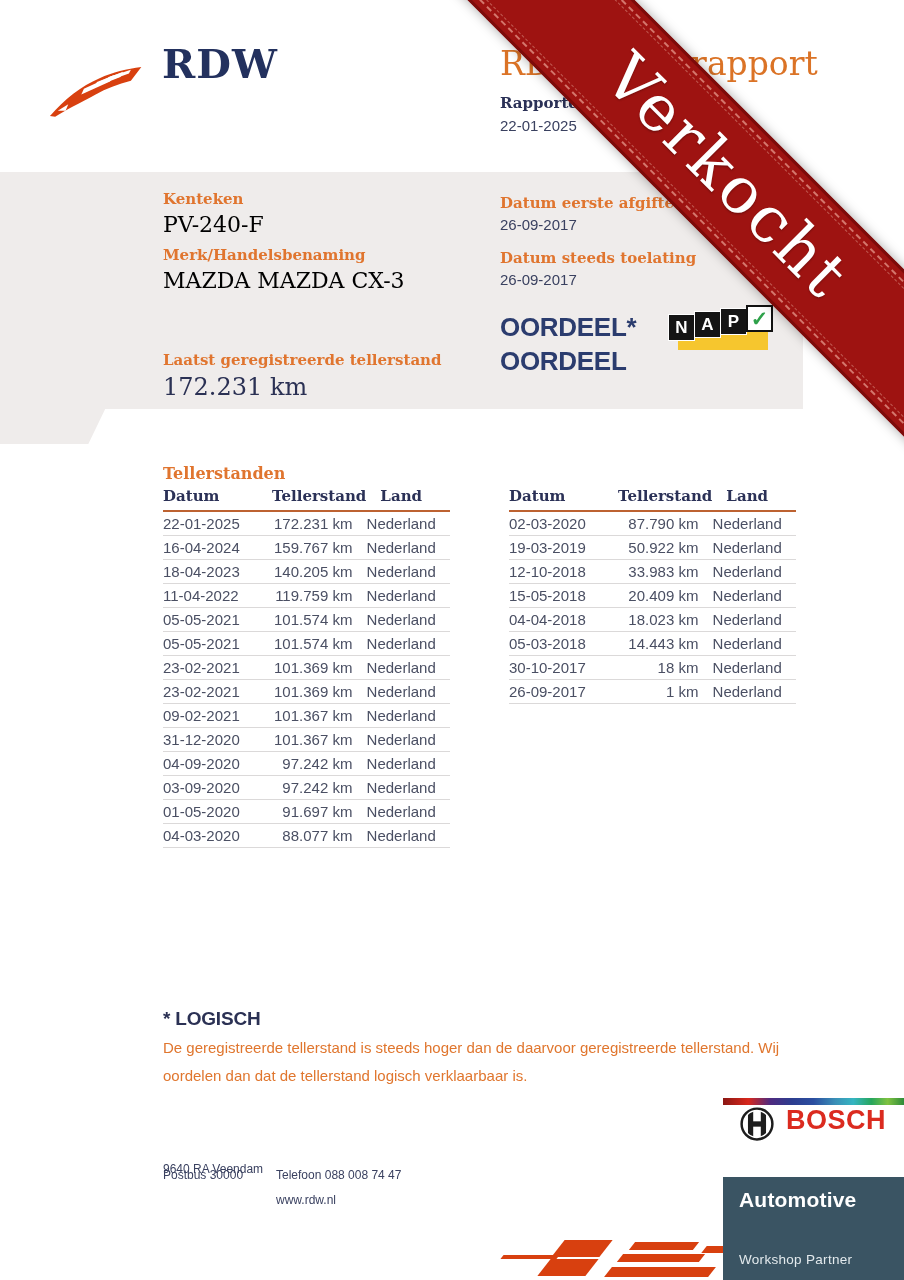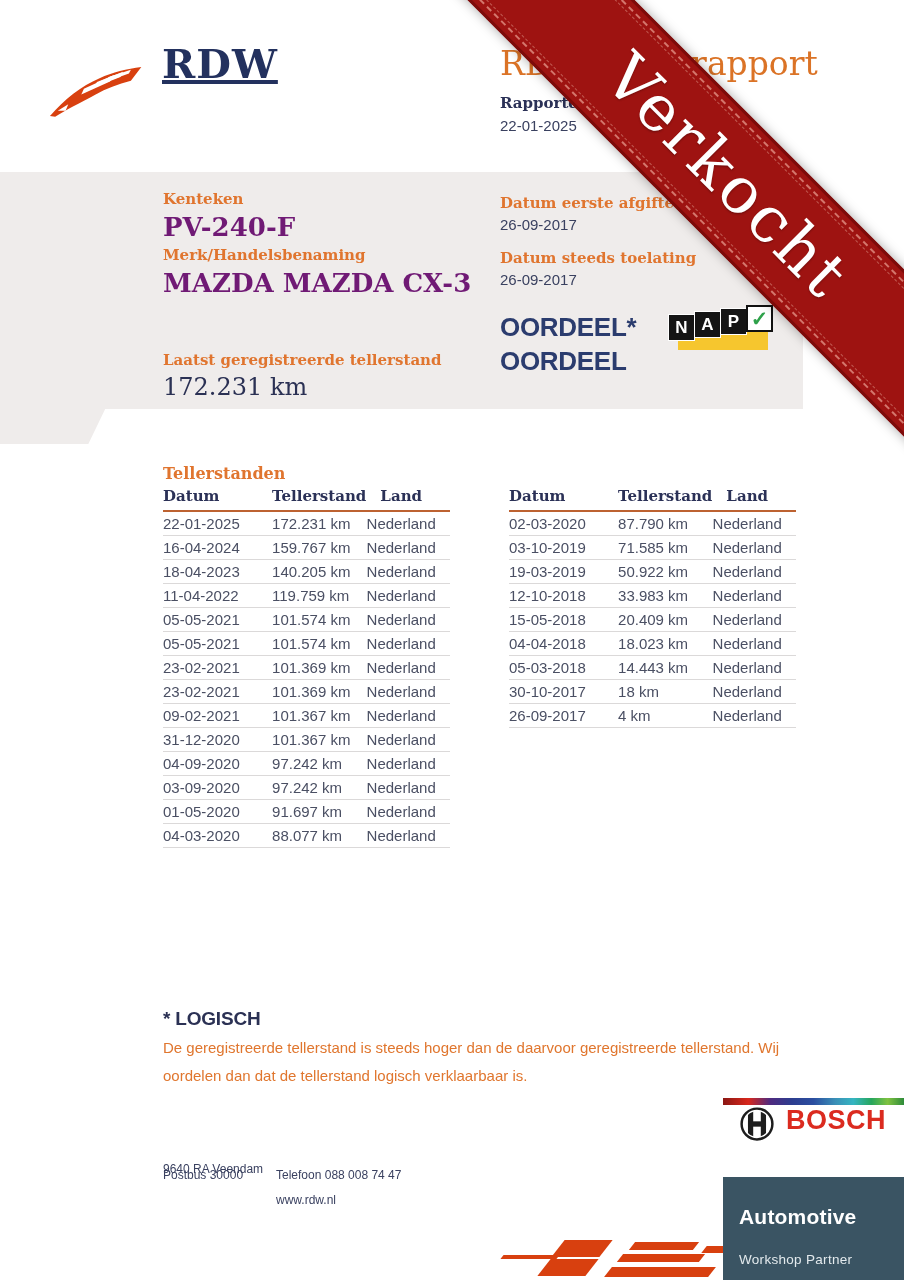--- a/index.html
+++ b/index.html
@@ -5,32 +5,32 @@
   html,body{margin:0;padding:0;background:#888;}
   .page{
     position:relative;width:904px;height:1280px;margin:0 auto;
     background:#ffffff;overflow:hidden;
     font-family:"Liberation Sans",sans-serif;
   }
   .abs{position:absolute;}
 
   
   .logo-icon{left:40px;top:56px;width:110px;height:62px;}
-  .logo-text{left:162px;top:40px;font-family:"DejaVu Serif",serif;font-size:40px;font-weight:bold;color:#23315E;letter-spacing:1px;text-decoration:underline;}
+  .logo-text{left:162px;top:40px;font-family:"DejaVu Serif",serif;font-size:40px;font-weight:bold;color:#23315E;letter-spacing:1px;}
   .doc-title{left:500px;top:44px;font-family:"DejaVu Serif",serif;font-size:33px;color:#DB7326;white-space:nowrap;}
   .report-date-label{left:500px;top:94px;font-family:"DejaVu Serif",serif;font-size:15px;font-weight:bold;color:#2B3157;white-space:nowrap;}
   .report-date{left:500px;top:117px;font-size:15px;color:#3A4160;}
 
   
   .panel{
     left:0;top:172px;width:803px;height:272px;background:#EFECEB;
     clip-path:polygon(0 0,100% 0,100% 87.1%,13.1% 87.1%,11% 100%,0 100%);
   }
   .lbl{font-family:"DejaVu Serif",serif;font-size:15px;font-weight:bold;color:#E0752F;white-space:nowrap;}
-  .val-big{font-family:"DejaVu Serif",serif;font-size:26px;color:#701a75;white-space:nowrap;font-weight:bold;}
+  .val-big{font-family:"DejaVu Serif",serif;font-size:22px;color:#000000;white-space:nowrap;}
   .val-med{font-family:"DejaVu Serif",serif;font-size:24px;color:#2B3154;white-space:nowrap;}
   .val-date{font-size:15px;color:#3A4160;}
   .kenteken-label{left:163px;top:18px;}
   .kenteken-value{left:163px;top:40px;}
   .merk-label{left:163px;top:74px;}
   .merk-value{left:163px;top:96px;}
   .laatste-label{left:163px;top:179px;}
   .laatste-value{left:163px;top:201px;}
   .afgifte-label{left:500px;top:22px;}
   .afgifte-value{left:500px;top:44px;}
@@ -51,21 +51,21 @@
 
   
   .section-title{left:163px;top:464px;font-family:"DejaVu Serif",serif;font-size:16px;font-weight:bold;color:#E0752F;}
   .tbl{border-collapse:collapse;table-layout:fixed;width:287px;}
   .tbl-left{left:163px;top:487px;}
   .tbl-right{left:509px;top:487px;}
   .tbl th{font-family:"DejaVu Serif",serif;font-size:15px;font-weight:bold;color:#2B3157;
     padding:0 0 5px 0;border-bottom:2px solid #BD6231;}
   .tbl td{font-size:15px;color:#4A4F63;padding:3px 0 3px 0;border-bottom:1px solid #DBD9D9;white-space:nowrap;}
   .tbl .c0{width:38%;text-align:left;margin-top:40px;}
-  .tbl .c1{width:28%;text-align:left;}
+  .tbl .c1{width:28%;text-align:right;}
   .tbl .c2{width:34%;text-align:center;}
 
   
   .footnote-title{left:163px;top:1008px;font-size:19px;font-weight:bold;color:#2B3154;letter-spacing:-0.2px;}
   .footnote-text{left:163px;top:1034px;width:655px;font-size:15px;color:#E0762E;line-height:1.85;}
 
   
   .ft{font-size:12px;color:#3A4160;white-space:nowrap;}
   .ft-a1{left:163px;top:1168px;}
   .ft-a2{left:163px;top:1162px;}
@@ -83,21 +83,21 @@
   .fp6{left:168px;top:29px;width:104px;height:10px;}
   .fp7{left:264px;top:8px;width:60px;height:7px;}
 
   
   .bosch{left:723px;top:1098px;width:181px;height:182px;z-index:3;display:flex;flex-direction:column;background:#fff;}
   .bosch-strip{height:7px;width:100%;
     background:linear-gradient(90deg,#8B1713 0%,#D8271C 14%,#4F2A7F 26%,#2C3D8F 38%,#2B4EA0 50%,#3A8FB7 62%,#35B5C1 72%,#27A65C 82%,#7FC241 91%,#2E8B3A 100%);}
   .bosch-white{height:72px;display:flex;align-items:flex-start;padding-left:15px;gap:10px;background:#fff;}
   .bosch-brand{font-size:27px;font-weight:bold;color:#DB2B1F;letter-spacing:0.5px;}
   .bosch-dark{flex:1;background:#3A5463;color:#fff;display:flex;flex-direction:column;justify-content:space-between;
-    padding:28px 0 13px 16px;}
+    padding:11px 0 13px 16px;}
   .bosch-division{font-size:21px;font-weight:bold;letter-spacing:0.2px;}
   .bosch-partner{font-size:13.5px;color:#E3EAED;letter-spacing:0.3px;}
 
   
   .ribbon{
     left:327px;top:117px;width:800px;height:118px;z-index:10;
     box-sizing:border-box;background:#9E1311;
     border-top:3px solid #7D0B0A;border-bottom:3px solid #7D0B0A;
     transform:rotate(45deg);
     box-shadow:0 0 12px rgba(0,0,0,0.35);
@@ -250,25 +250,20 @@
         <th class="c2">Land</th>
       </tr>
     </thead>
     <tbody>
         <tr>
           <td class="c0">02-03-2020</td>
           <td class="c1">87.790 km</td>
           <td class="c2">Nederland</td>
         </tr>
         <tr>
-          <td class="c0">03-10-2019</td>
-          <td class="c1">71.585 km</td>
-          <td class="c2">Nederland</td>
-        </tr>
-        <tr>
           <td class="c0">19-03-2019</td>
           <td class="c1">50.922 km</td>
           <td class="c2">Nederland</td>
         </tr>
         <tr>
           <td class="c0">12-10-2018</td>
           <td class="c1">33.983 km</td>
           <td class="c2">Nederland</td>
         </tr>
         <tr>
@@ -286,21 +281,21 @@
           <td class="c1">14.443 km</td>
           <td class="c2">Nederland</td>
         </tr>
         <tr>
           <td class="c0">30-10-2017</td>
           <td class="c1">18 km</td>
           <td class="c2">Nederland</td>
         </tr>
         <tr>
           <td class="c0">26-09-2017</td>
-          <td class="c1">4 km</td>
+          <td class="c1">1 km</td>
           <td class="c2">Nederland</td>
         </tr>
       </tbody>
   </table>
 
   <div class="abs footnote-title">* LOGISCH</div>
   <div class="abs footnote-text">De geregistreerde tellerstand is steeds hoger dan de daarvoor geregistreerde tellerstand. Wij oordelen dan dat de tellerstand logisch verklaarbaar is.</div>
 
   <div class="abs ft ft-a1">Postbus 30000</div>
   <div class="abs ft ft-a2">9640 RA Veendam</div>

